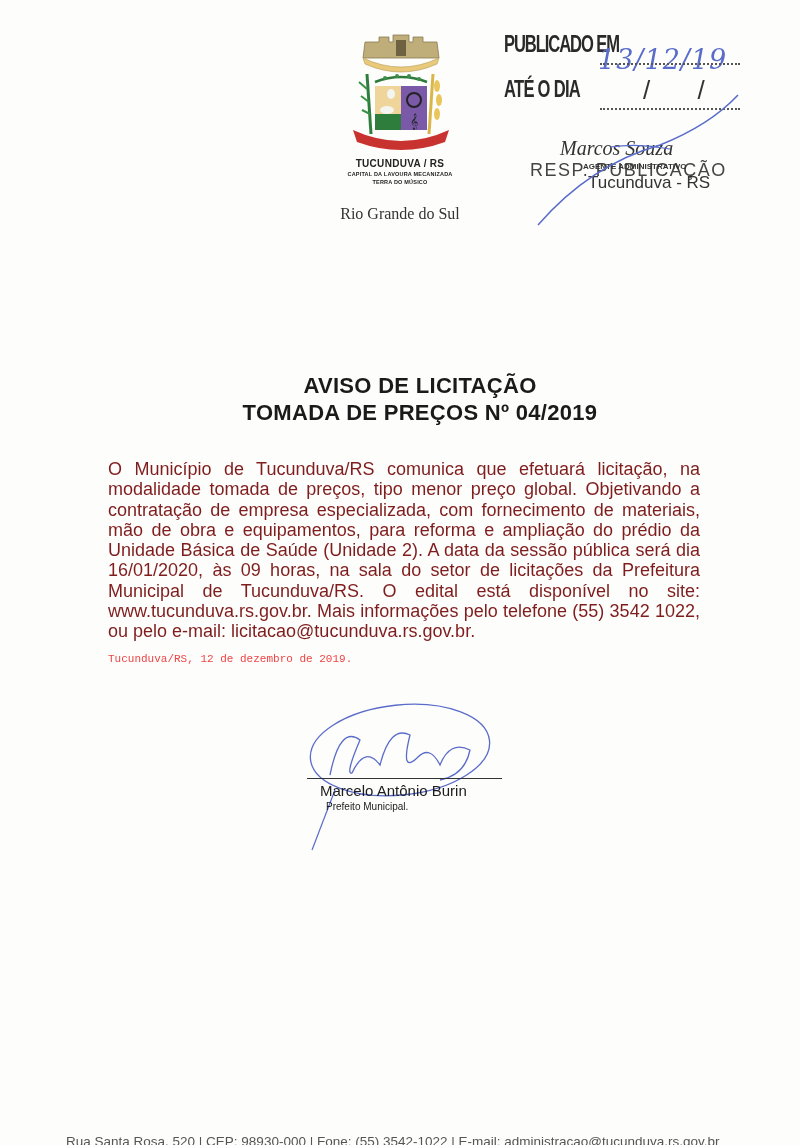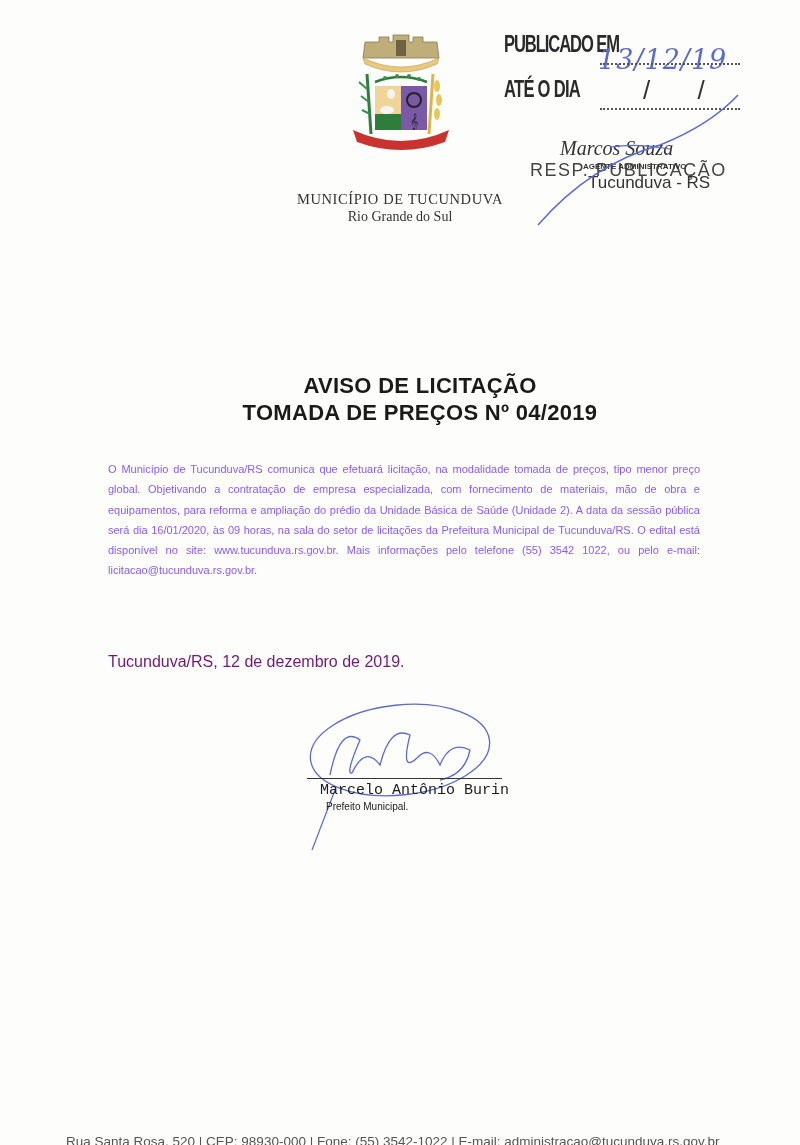--- a/index.html
+++ b/index.html
@@ -17,21 +17,21 @@
       font-family: "Liberation Sans", sans-serif; font-weight: bold; color: #222;
     }
     .muni-name .n1 { font-size: 10px; letter-spacing: 0.3px; }
     .muni-name .n2 { font-size: 5.5px; margin-top: 2px; letter-spacing: 0.2px; }
     .muni-name .n3 { font-size: 5.5px; margin-top: 2px; letter-spacing: 0.2px; }
     .muni-title {
       position: absolute; left: 270px; top: 191px; width: 260px; text-align: center;
       font-family: "Liberation Serif", serif; color: #333;
     }
     .muni-title .t1 { font-size: 14.5px; letter-spacing: 0.6px; }
-    .muni-title .t2 { font-size: 14px; margin-top: 1px; }
+    .muni-title .t2 { font-size: 16px; margin-top: 14px; }
 
     
     .stamp { position: absolute; left: 470px; top: 25px; width: 300px; height: 210px; }
     .stamp .pub {
       position: absolute; left: 34px; top: 6px; font-family: "Liberation Sans Narrow", "Liberation Sans", sans-serif;
       font-weight: bold; font-size: 23px; letter-spacing: -1.5px; color: #2a2a2a; transform: scaleX(0.72); transform-origin: left top;
     }
     .stamp .ate {
       position: absolute; left: 34px; top: 51px; font-weight: bold; font-size: 23px; letter-spacing: -1px;
       color: #2a2a2a; transform: scaleX(0.72); transform-origin: left top;
@@ -60,30 +60,30 @@
 
     
     .doc-title {
       position: absolute; left: 0; top: 372px; width: 800px; text-align: center;
       font-weight: bold; font-size: 22px; line-height: 27px; color: #1a1a1a; letter-spacing: 0.3px; padding-left: 20px;
     }
 
     
     .body-text {
       position: absolute; left: 108px; top: 459px; width: 592px;
-      font-size: 11px; line-height: 20.3px; text-align: justify; color: #8b5cf6;
+      font-size: 18px; line-height: 20.3px; text-align: justify; color: #7f1d1d;
     }
     .place-date {
-      position: absolute; left: 108px; top: 653px; font-size: 16px; color: #701a75;
+      position: absolute; left: 108px; top: 653px; font-size: 11px; color: #ef4444; font-family: Liberation Mono, monospace;
     }
 
     
     .sig-area { position: absolute; left: 290px; top: 695px; width: 240px; height: 160px; }
     .sig-line { position: absolute; left: 17px; top: 83px; width: 195px; height: 0; border-top: 1px solid #333; }
-    .sig-name { position: absolute; left: 30px; top: 87px; font-size: 15px; color: #1c1c1c; font-family: Liberation Mono, monospace; }
+    .sig-name { position: absolute; left: 30px; top: 87px; font-size: 15px; color: #1c1c1c; }
     .sig-role { position: absolute; left: 36px; top: 106px; font-size: 10px; color: #1c1c1c; }
 
     
     .footer {
       position: absolute; left: 66px; top: 1134px; font-size: 13.5px; color: #555; white-space: nowrap;
     }
   </style>
 </head>
 <body>
 
@@ -113,22 +113,26 @@
     <path d="M22 55 L14 48 M24 68 L16 62 M25 80 L17 76" stroke="#3a9246" stroke-width="2"></path>
 
     <path d="M88 40 Q86 70 84 100" stroke="#d9b54a" stroke-width="3" fill="none"></path>
     <ellipse cx="92" cy="52" rx="3" ry="6" fill="#e8c65a"></ellipse>
       <ellipse cx="94" cy="66" rx="3" ry="6" fill="#e8c65a"></ellipse>
       <ellipse cx="92" cy="80" rx="3" ry="6" fill="#e8c65a"></ellipse>
 
     <path d="M8 96 Q56 118 104 96 L100 108 Q56 124 12 108 Z" fill="#c8332f"></path>
   </svg>
 
+  <div class="muni-name">
+    <div class="n1">TUCUNDUVA / RS</div>
+    <div class="n2">CAPITAL DA LAVOURA MECANIZADA</div>
+    <div class="n3">TERRA DO MÚSICO</div>
+  </div>
   <div class="muni-title">
-    <div class="t1">MUNICÍPIO DE TUCUNDUVA</div>
     <div class="t2">Rio Grande do Sul</div>
   </div>
 
   <div class="stamp">
     <div class="pub">PUBLICADO EM</div>
     <div class="hand-date">13/12/19</div>
     <div class="dash-line" style="left:130px; top:38px; width:140px;"></div>
     <div class="ate">ATÉ O DIA</div>
     <div class="slashes">/ /</div>
     <div class="dash-line" style="left:130px; top:83px; width:140px;"></div>

